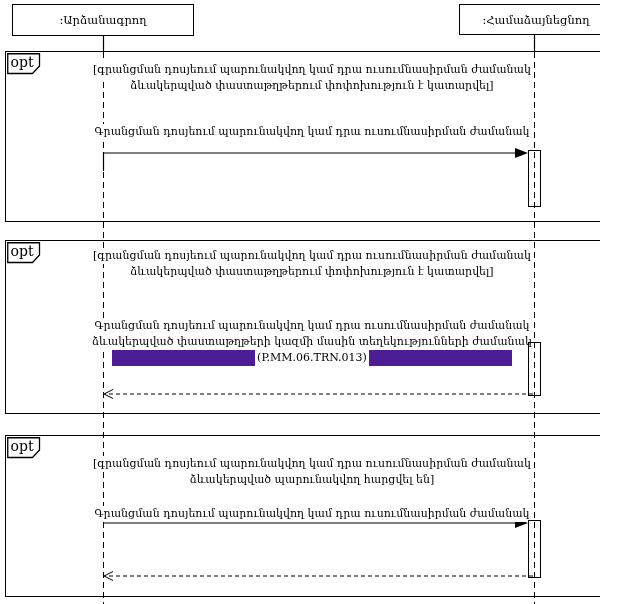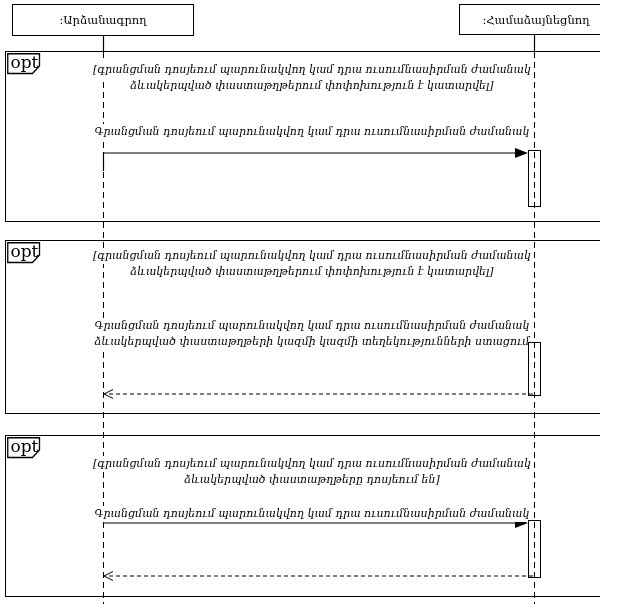--- a/index.html
+++ b/index.html
@@ -11,25 +11,25 @@
   .abs{position:absolute;}
   svg.overlay{position:absolute;left:0;top:0;width:626px;height:604px;}
   .participant{
     border:1.5px solid #000;background:#fff;
     display:flex;align-items:center;justify-content:center;
     font-size:11.5px;
   }
   .frame{border:1.5px solid #000;background:transparent;}
   .optlbl{width:34px;height:22px;}
   .optlbl .optword{
-    position:absolute;left:4px;top:1px;font-size:17px;line-height:17px;
+    position:absolute;left:4px;top:1px;font-size:14px;line-height:17px;
   }
   .guard,.mlabel{
     display:flex;flex-direction:column;align-items:center;
-    font-size:11px;line-height:16px;text-align:center;font-style:italic;
+    font-size:11px;line-height:16px;text-align:center;
   }
   .guard span,.mlabel span{white-space:nowrap;display:block;background:#fff;padding:0 2px;}
   .mlabel{background:#4c1d95;}
   .act{border:1px solid #000;background:transparent;width:11px;}
 </style>
 </head>
 <body>
 
 <div class="canvas">
 
@@ -98,33 +98,34 @@
       <path d="M0.75 0.75 H32.5 V13 L25.5 20.5 H0.75 Z" fill="#fff" stroke="#000" stroke-width="1.3"></path>
     </svg>
     <span class="optword">opt</span>
   </div>
   <div class="abs guard" style="left:107px;top:248px;width:410px;">
     <span>[գրանցման դոսյեում պարունակվող կամ դրա ուսումնասիրման ժամանակ</span>
     <span>ձևակերպված փաստաթղթերում փոփոխություն է կատարվել]</span>
   </div>
   <div class="abs mlabel" style="left:112px;top:318px;width:400px;">
     <span>Գրանցման դոսյեում պարունակվող կամ դրա ուսումնասիրման ժամանակ</span>
-    <span>ձևակերպված փաստաթղթերի կազմի կազմի տեղեկությունների ստացում</span>
+    <span>ձևակերպված փաստաթղթերի կազմի մասին տեղեկությունների ժամանակ</span>
+    <span>(P.MM.06.TRN.013)</span>
   </div>
   <div class="abs act" style="left:528px;top:342px;height:52px;"></div>
 
   <div class="abs frame" style="left:5px;top:435px;width:612px;height:160px;"></div>
   <div class="abs optlbl" style="left:6.5px;top:436.5px;">
     <svg width="34" height="22">
       <path d="M0.75 0.75 H32.5 V13 L25.5 20.5 H0.75 Z" fill="#fff" stroke="#000" stroke-width="1.3"></path>
     </svg>
     <span class="optword">opt</span>
   </div>
   <div class="abs guard" style="left:107px;top:456px;width:410px;">
     <span>[գրանցման դոսյեում պարունակվող կամ դրա ուսումնասիրման ժամանակ</span>
-    <span>ձևակերպված փաստաթղթերը դոսյեում են]</span>
+    <span>ձևակերպված պարունակվող հարցվել են]</span>
   </div>
   <div class="abs mlabel" style="left:112px;top:506px;width:400px;">
     <span>Գրանցման դոսյեում պարունակվող կամ դրա ուսումնասիրման ժամանակ</span>
   </div>
   <div class="abs act" style="left:528px;top:520px;height:56px;"></div>
 
 </div>
 
 </body></html>

